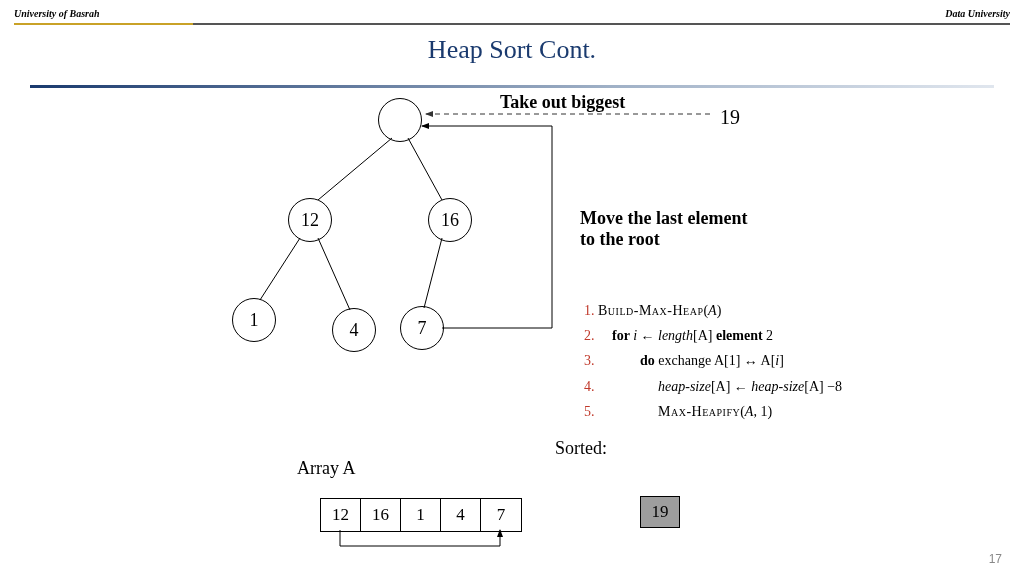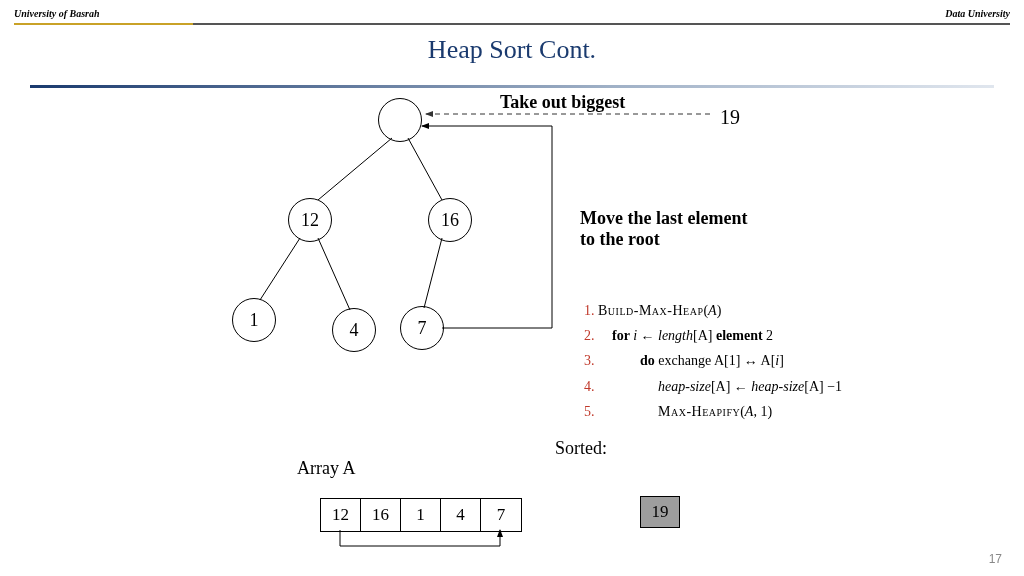--- a/index.html
+++ b/index.html
@@ -183,21 +183,21 @@
       <li>
         <span class="fn">Build-Max-Heap</span><span>(</span><span class="it">A</span><span>)</span>
       </li>
       <li style="padding-left:14px;">
         <b>for </b><span class="it">i</span><span> ← </span><span class="it">length</span><span>[A]  </span><b>element</b><span> 2</span>
       </li>
       <li style="padding-left:42px;">
         <b>do</b><span> exchange A[1] ↔ A[</span><span class="it">i</span><span>]</span>
       </li>
       <li style="padding-left:60px;">
-        <span class="it">heap-size</span><span>[A] ← </span><span class="it">heap-size</span><span>[A] −1</span>
+        <span class="it">heap-size</span><span>[A] ← </span><span class="it">heap-size</span><span>[A] −8</span>
       </li>
       <li style="padding-left:60px;">
         <span class="fn">Max-Heapify</span><span>(</span><span class="it">A</span><span>, 1)</span>
       </li>
     </ol>
   </div>
 
 </div>
 
 <div class="page-num">17</div>

